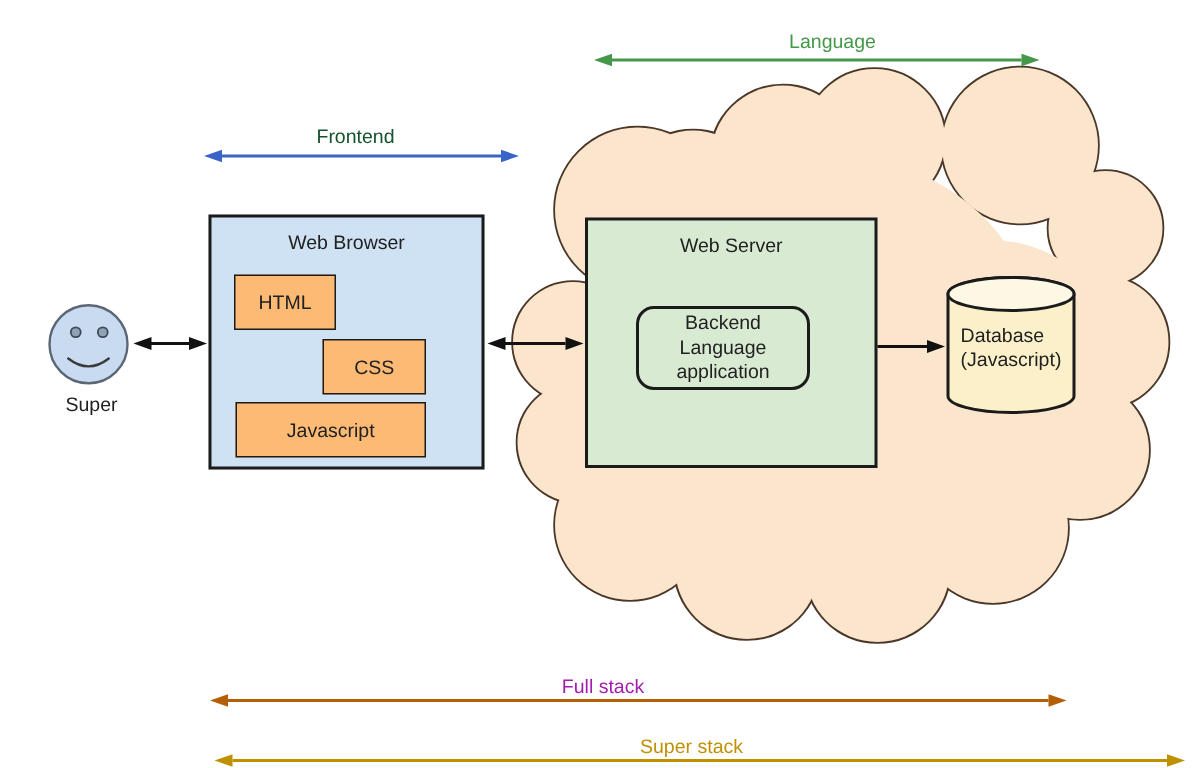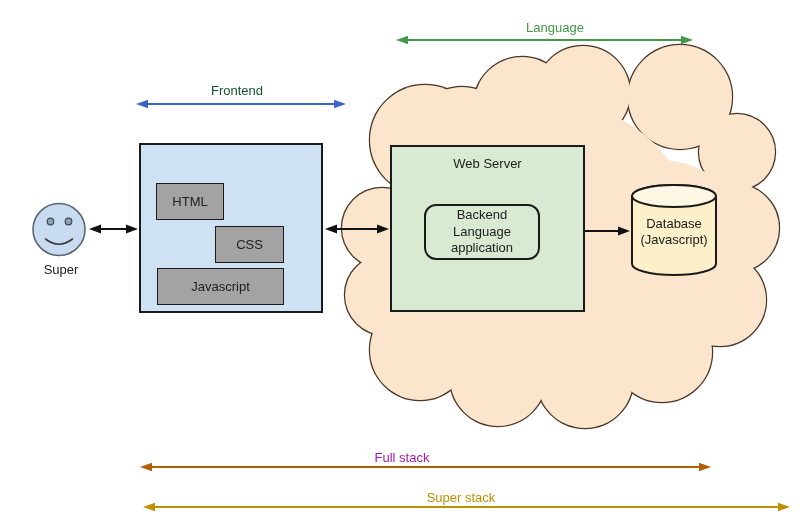--- a/index.html
+++ b/index.html
@@ -10,31 +10,31 @@
   .stage svg{position:absolute;left:0;top:0;}
   .lbl{position:absolute;transform:translateX(-50%);font-size:13px;white-space:nowrap;}
   .lbl.blue{color:#14532d;}
   .lbl.green{color:#44984a;}
   .lbl.orange{color:#a21caf;}
   .lbl.gold{color:#bf9000;margin-left:48px;}
   .box{position:absolute;box-sizing:border-box;border:2px solid #1b1b1b;}
   .browser{left:139px;top:143px;width:184px;height:170px;background:#cfe2f3;}
   .server{left:390px;top:145px;width:195px;height:167px;background:#d9ead3;}
   .box-title{position:absolute;left:0;top:9px;width:100%;text-align:center;font-size:13px;}
-  .innerbox{position:absolute;box-sizing:border-box;border:1.5px solid #1b1b1b;background:#a3a3a3;
+  .innerbox{position:absolute;box-sizing:border-box;border:1.5px solid #1b1b1b;background:#fdba74;
     display:flex;align-items:center;justify-content:center;font-size:13px;}
   .ib-html{left:15px;top:38px;width:68px;height:37px;}
   .ib-css{left:74px;top:81px;width:69px;height:37px;}
   .ib-js{left:16px;top:123px;width:127px;height:37px;}
   .appbox{position:absolute;left:32px;top:57px;width:116px;height:56px;box-sizing:border-box;
     border:2px solid #1b1b1b;border-radius:12px;background:#d9ead3;
     display:flex;align-items:center;justify-content:center;text-align:center;
     font-size:13px;line-height:1.3;padding:2px;}
   .dblabel{position:absolute;left:674px;top:216px;transform:translateX(-50%);
-    text-align:center;font-size:13px;line-height:1.22;}
+    text-align:left;font-size:13px;line-height:1.22;}
   .userlabel{position:absolute;left:61px;top:262px;transform:translateX(-50%);font-size:13px;}
 </style>
 </head>
 <body>
 
 <div class="stage">
 
   <svg width="800" height="512" viewBox="0 0 800 512">
 
     <g>
@@ -130,20 +130,21 @@
   </svg>
 
   <div class="lbl blue" style="left:237px;top:83px;">Frontend</div>
   <div class="lbl green" style="left:555px;top:20px;">Language</div>
   <div class="lbl orange" style="left:402px;top:450px;">Full stack</div>
   <div class="lbl gold" style="left:413px;top:490px;">Super stack</div>
 
   <div class="userlabel">Super</div>
 
   <div class="box browser">
+    <div class="box-title">Web Browser</div>
     <div class="innerbox ib-html">HTML</div>
     <div class="innerbox ib-js">Javascript</div>
     <div class="innerbox ib-css">CSS</div>
   </div>
 
   <div class="box server">
     <div class="box-title">Web Server</div>
     <div class="appbox">Backend Language application</div>
   </div>
 

